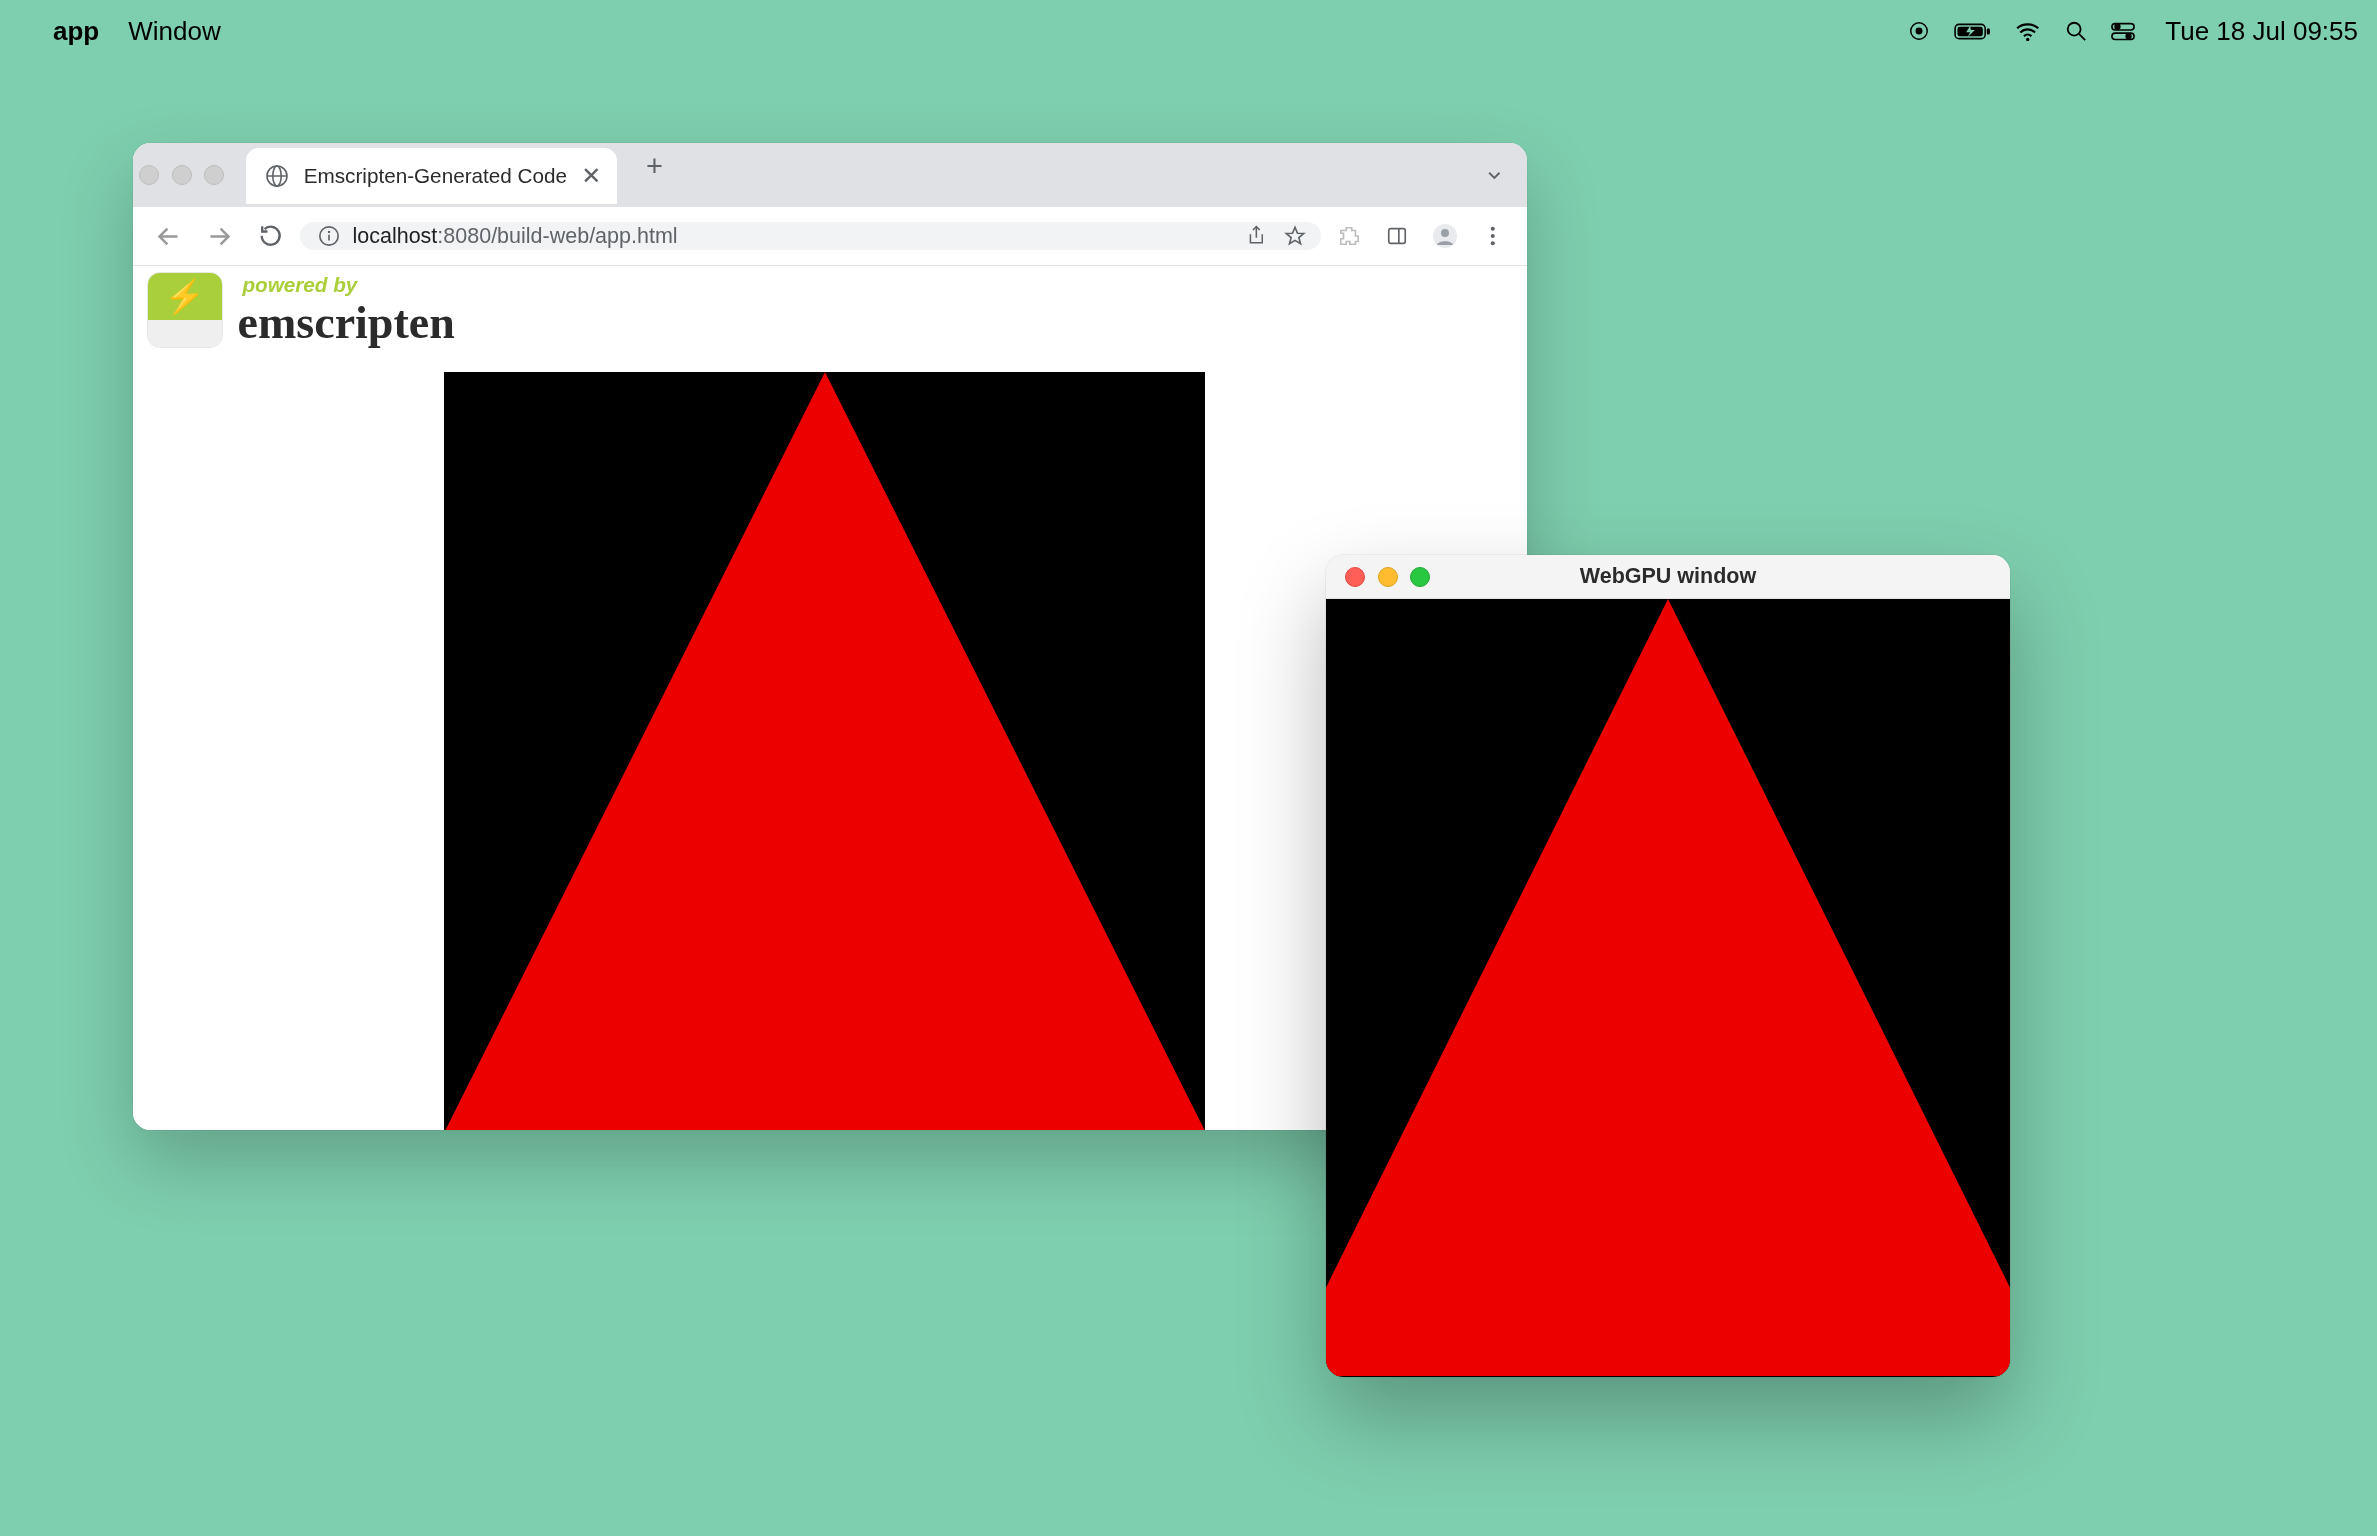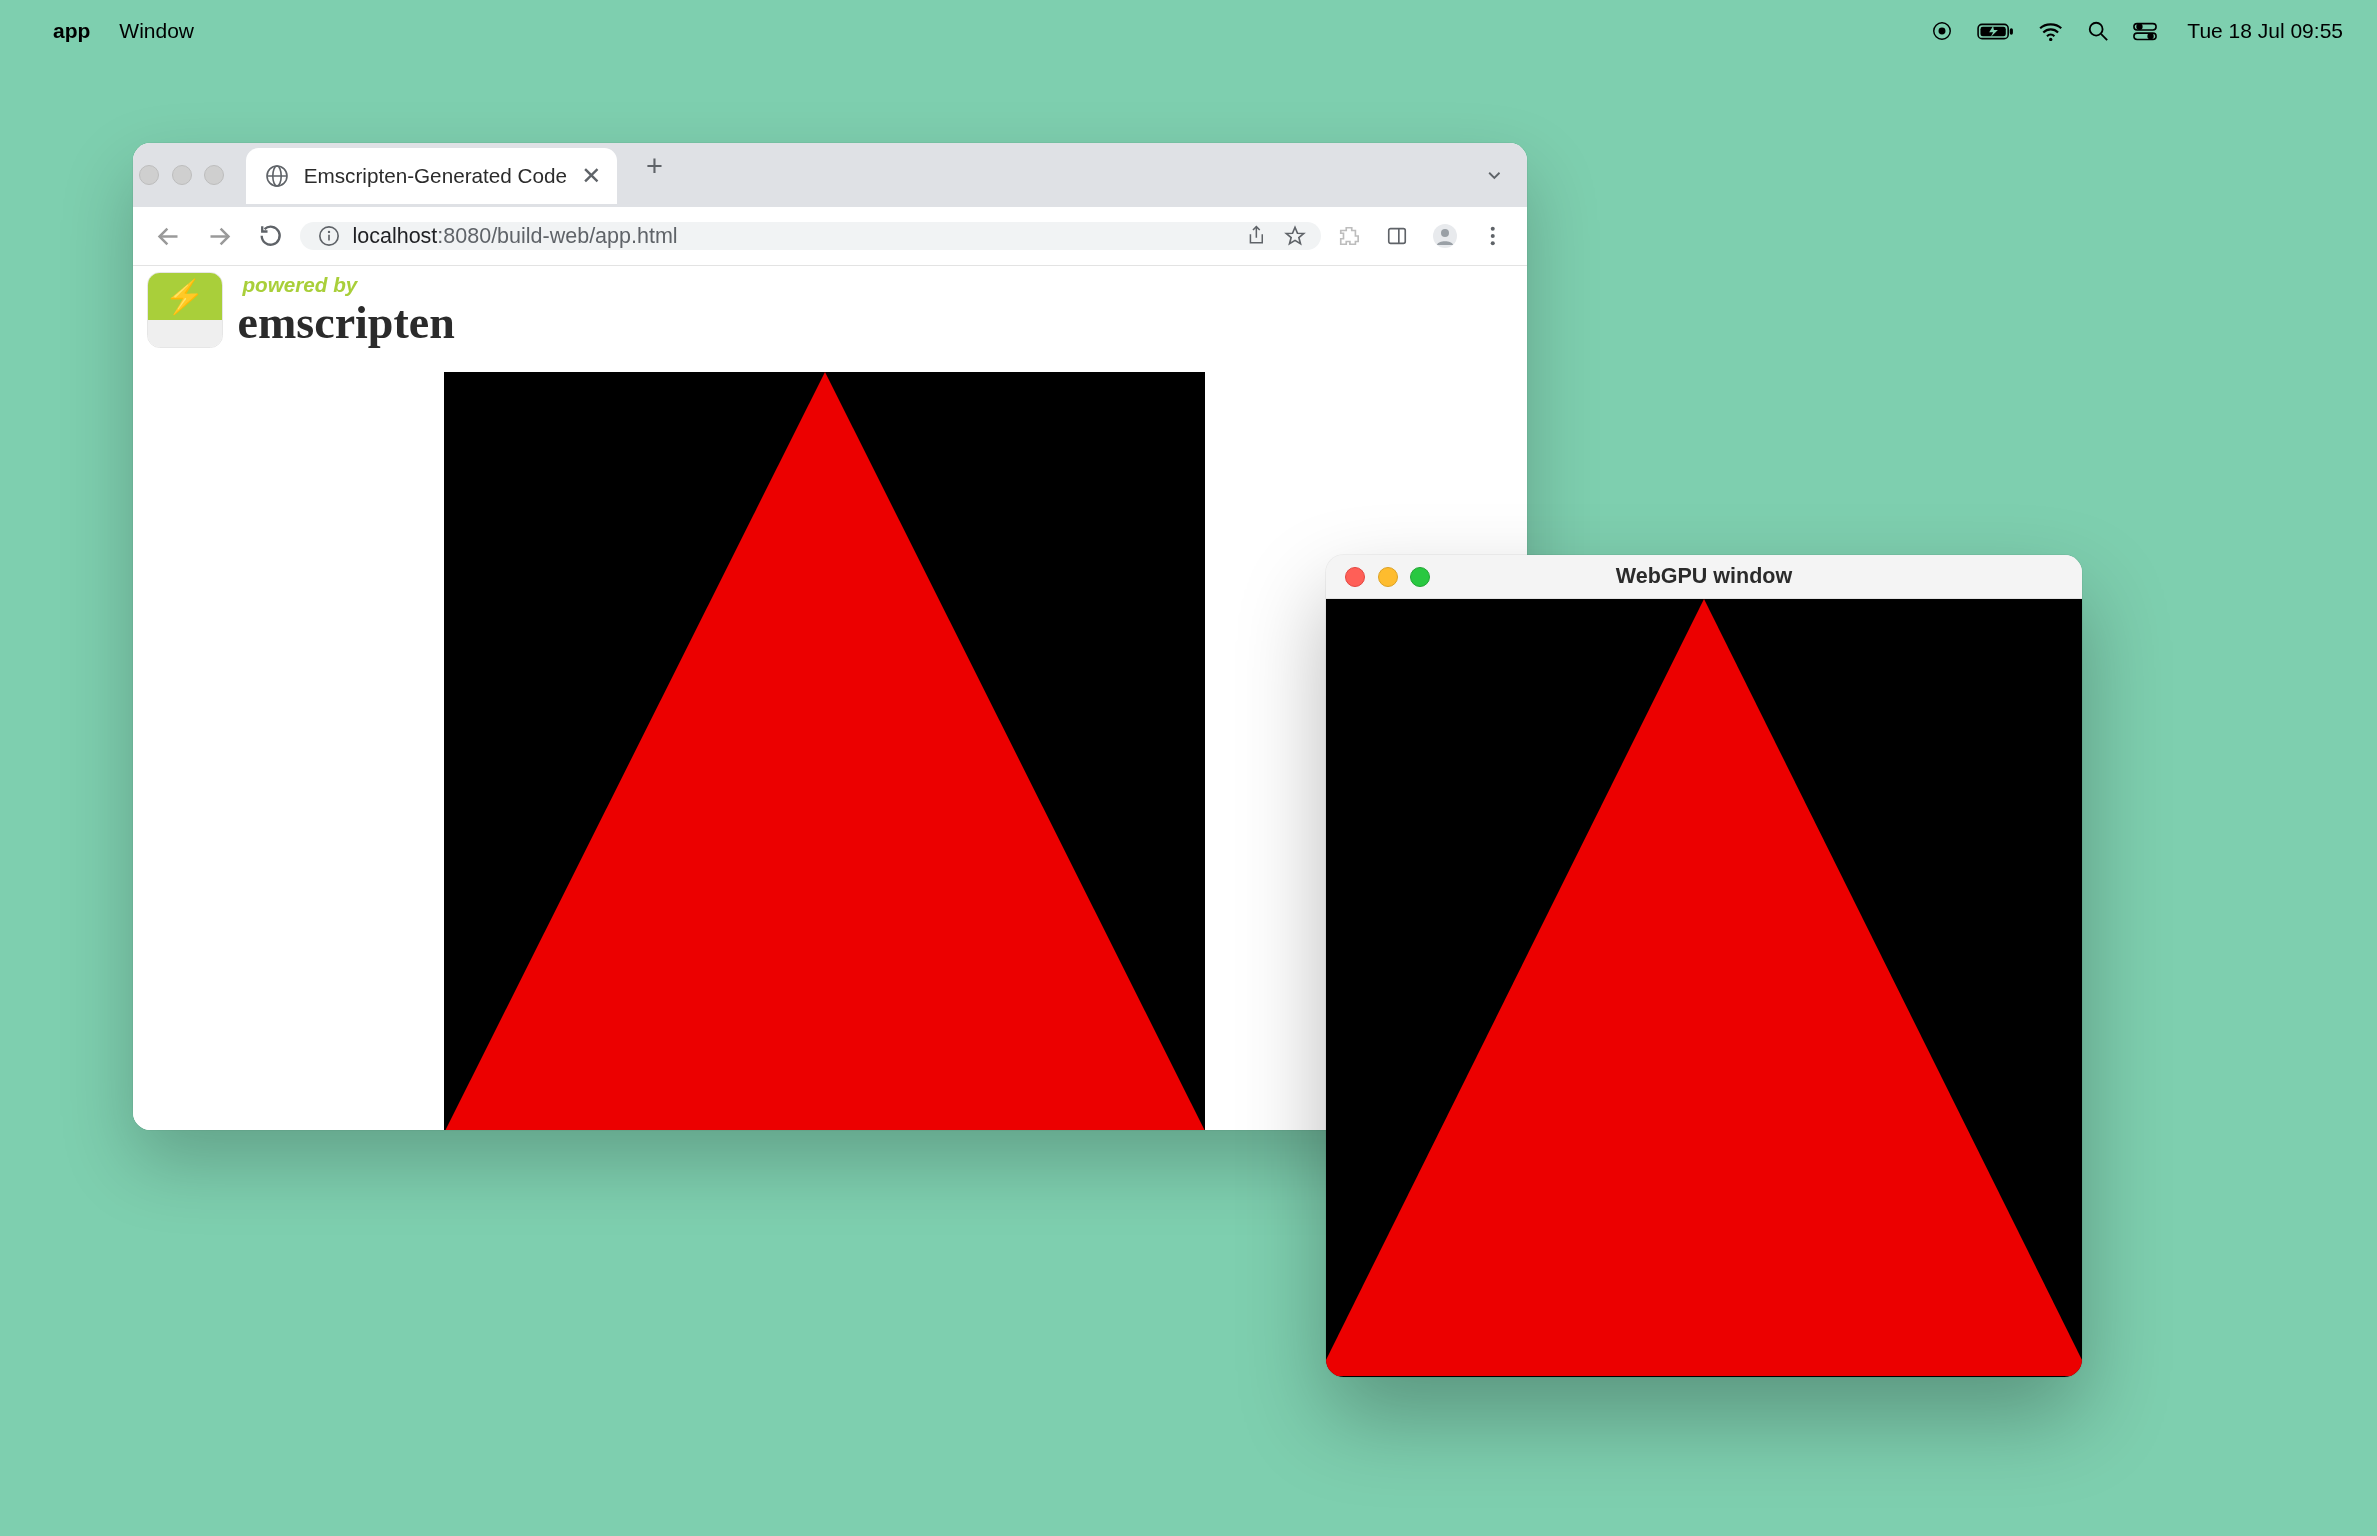--- a/index.html
+++ b/index.html
@@ -7,27 +7,27 @@
   body {
     background: #7ecfaf;
     font-family: -apple-system, BlinkMacSystemFont, "Helvetica Neue", Arial, sans-serif;
     position: relative;
     overflow: hidden;
   }
 
   
   .menubar {
     position: absolute;
-    top: 0; left: 0; right: 15px;
+    top: 0; left: 0; right: 0;
     height: 49px;
     display: flex;
     align-items: center;
     justify-content: space-between;
     padding: 13px 19px 0 24px;
-    font-size: 21px;
+    font-size: 26px;
     color: #000;
   }
   .menubar-left { display: flex; align-items: center; gap: 29px; }
   .menubar-left .apple { font-size: 27px; line-height: 1; }
   .menubar-left .bold { font-weight: 700; }
   .menubar-right { display: flex; align-items: center; gap: 24px; }
   .menubar-right .icon { display: inline-flex; }
   .menubar-right .datetime { margin-left: 6.4px; }
 
   
@@ -175,21 +175,21 @@
     border-left: 381px solid transparent;
     border-right: 381px solid transparent;
     border-bottom: 761px solid #ec0000;
   }
 
   
   .appwin {
     position: absolute;
     left: 1326px;
     top: 555px;
-    width: 756px;
+    width: 684px;
     height: 822px;
     background: #f2f2f2;
     border-radius: 17.5px;
     box-shadow: 0 40px 87px rgba(0,0,0,0.28), 0 0 0 0.8px rgba(0,0,0,0.06);
     overflow: hidden;
     display: flex;
     flex-direction: column;
   }
   .appwin .titlebar {
     height: 44px;

